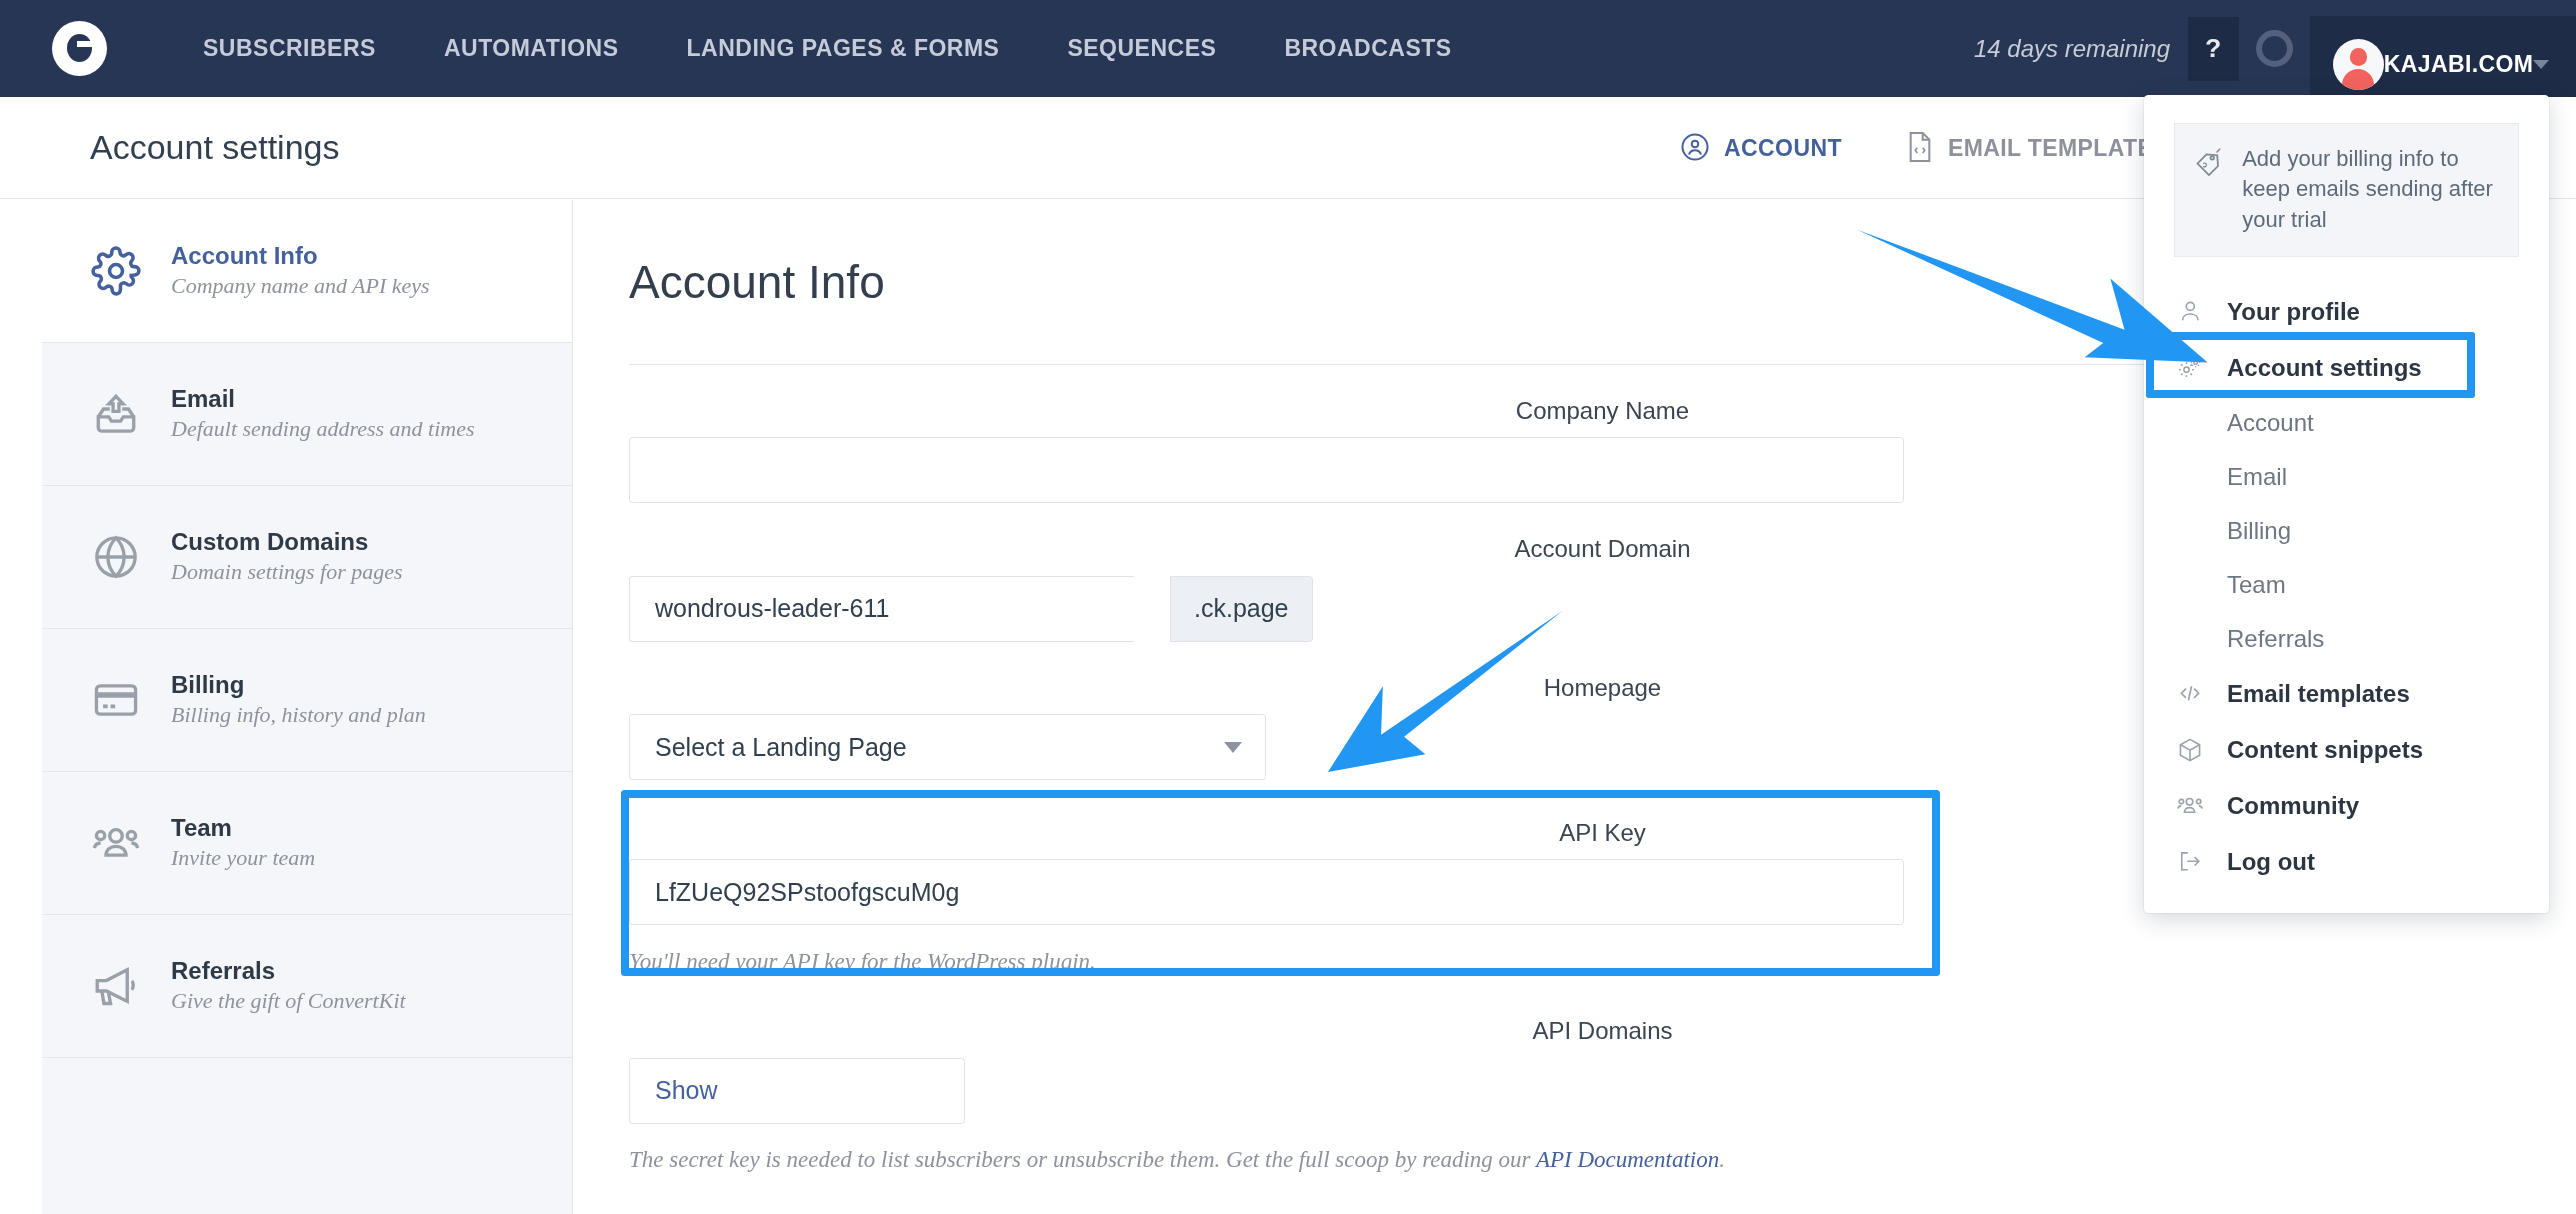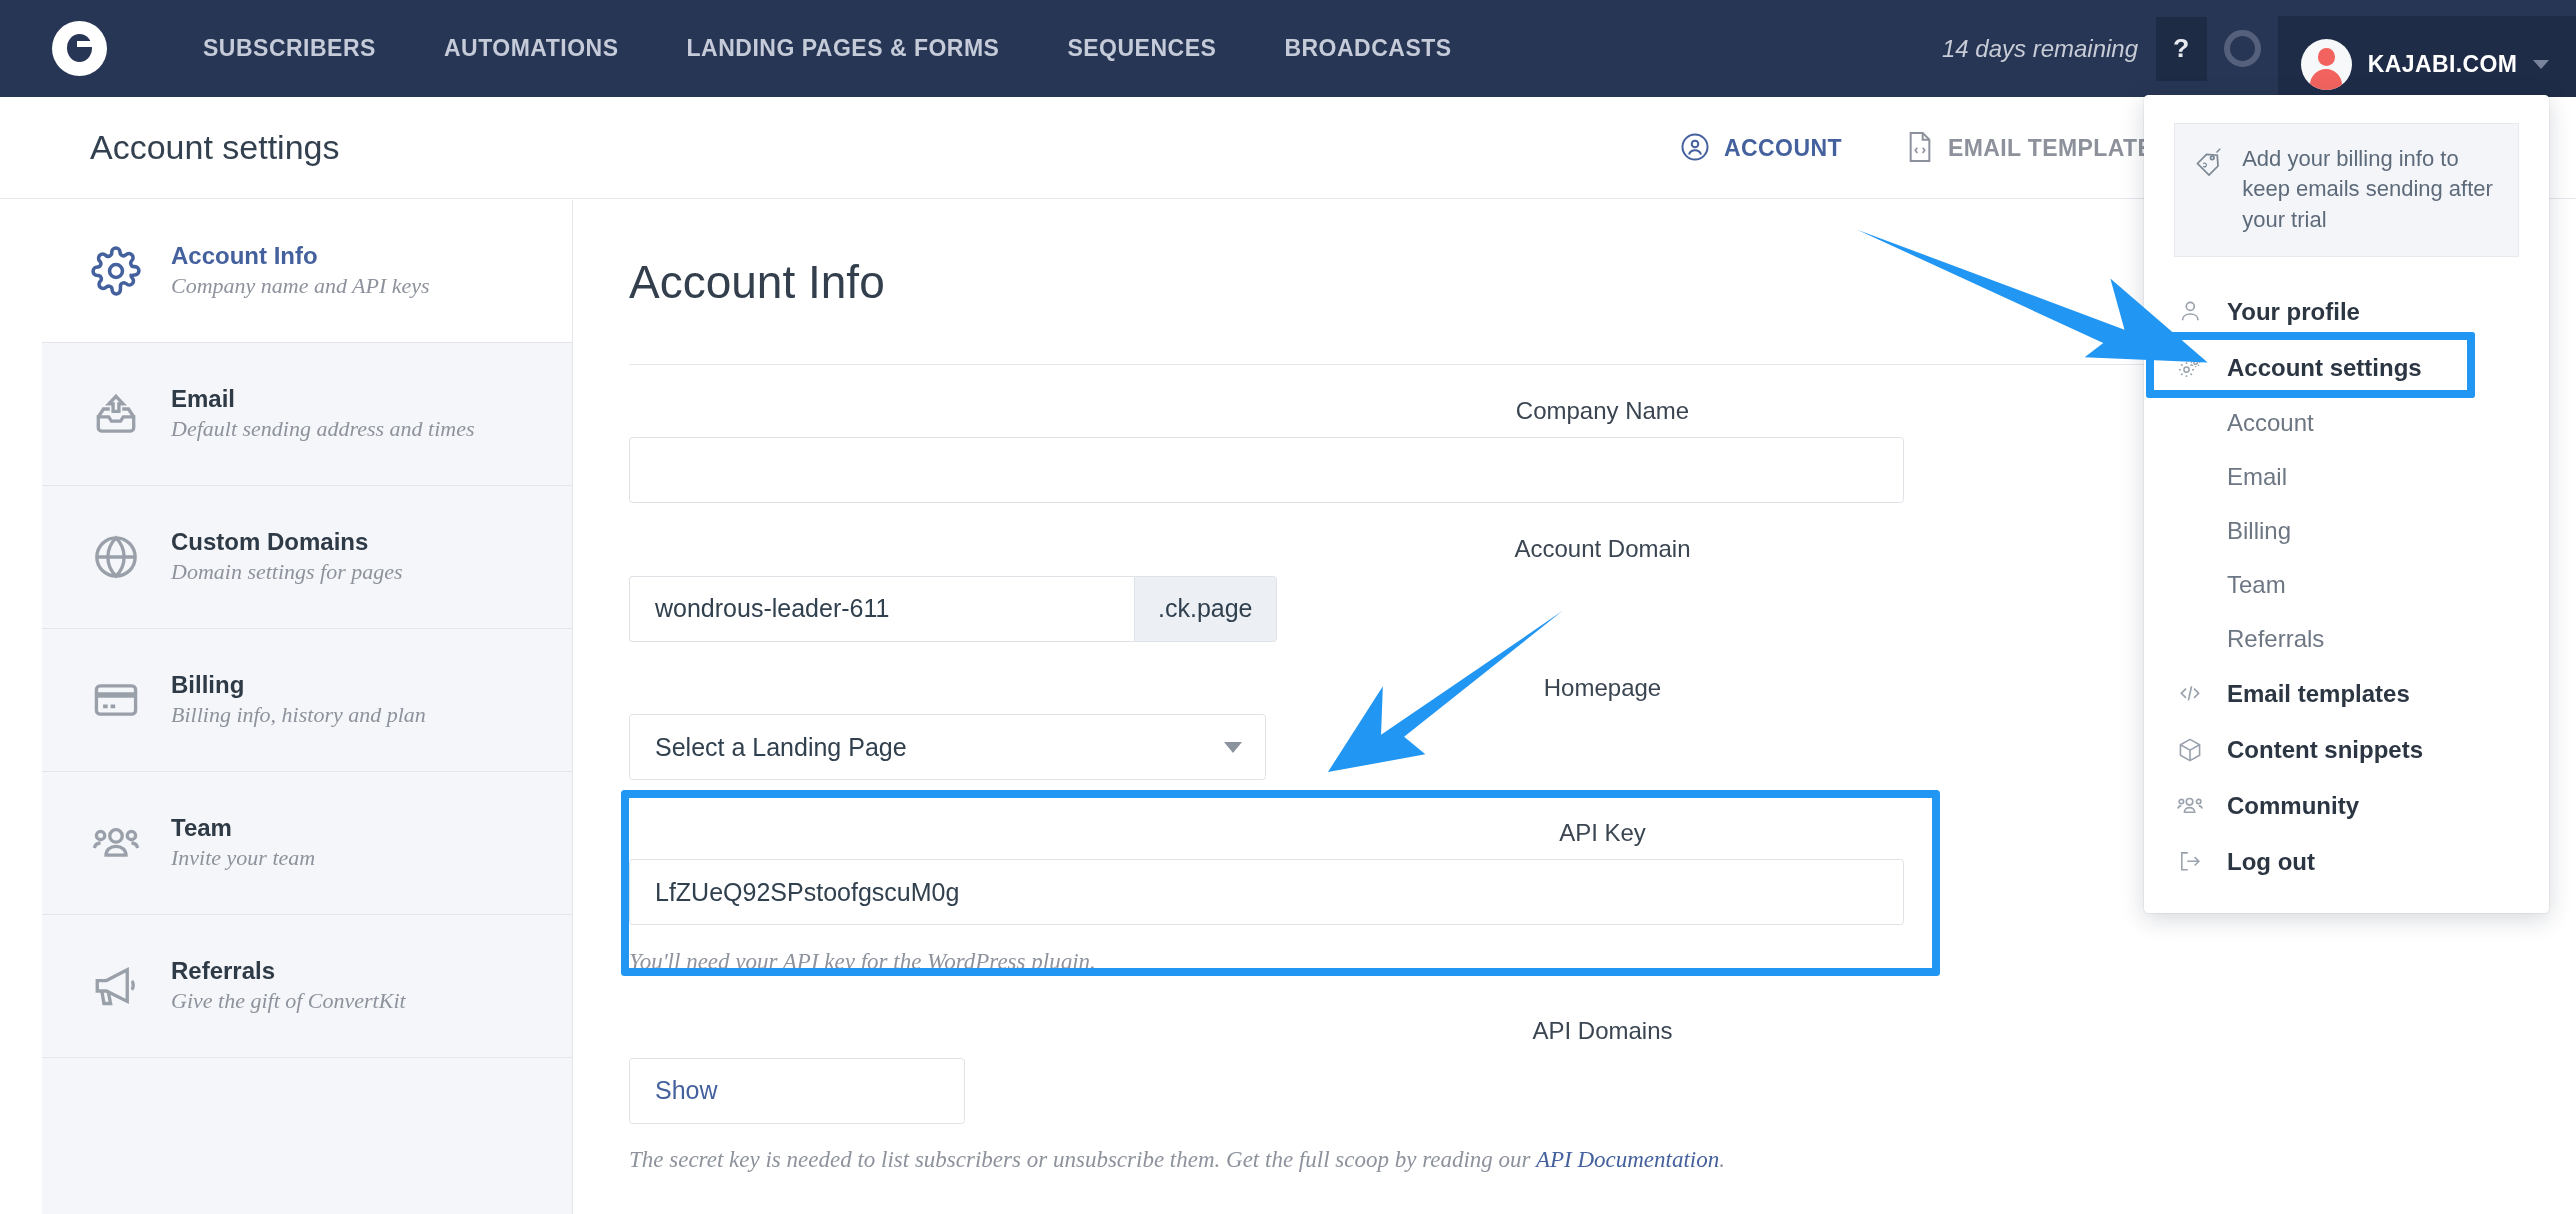--- a/index.html
+++ b/index.html
@@ -51,21 +51,21 @@
     font-size:26.6px; font-weight:700; cursor:pointer;
   }
   .circle-btn {
     width:71px; height:97px; display:flex; align-items:center; justify-content:center; cursor:pointer;
   }
   .circle-btn .c {
     width:37px; height:37px; border-radius:50%; border:6.2px solid #55617c;
   }
   .user-chip {
     height:97px; background:#1f2c47; display:flex; align-items:center;
-    padding:0 26.6px 0 23px; gap:16px; cursor:pointer;margin-top:32px;
+    padding:0 26.6px 0 23px; gap:0; cursor:pointer;margin-top:32px;
   }
   .avatar {
     width:51px; height:51px; border-radius:50%; background:#f7f8fa;
     position:relative; overflow:hidden; flex:none;
   }
   .avatar .head { position:absolute; left:17px; top:8.9px; width:17.7px; height:17.7px; border-radius:50%; background:#f2635f; }
   .avatar .body { position:absolute; left:9.7px; top:30px; width:32px; height:30px; border-radius:16px 16px 0 0; background:#f2635f; }
   .user-name { color:#fff; font-size:23px; font-weight:700; letter-spacing:0.4px; }
   .caret-down { width:0;height:0;border-left:8px solid transparent;border-right:8px solid transparent;border-top:9.7px solid #7a859c; }
 
@@ -105,21 +105,21 @@
   .rule { width:1673px; height:0.9px; background:#e4e7ec; margin-top:55px; }
 
   .field { margin-top:32px; position:relative; }
   .flabel { font-size:24px; color:#3a4551; margin-bottom:12.4px;text-align:center; }
   .finput {
     width:1275px; height:66px; border:0.9px solid #dfe3e8; border-radius:3.5px;
     background:#fff; display:flex; align-items:center; padding-left:25px;
     font-size:25px; color:#31404e;
   }
   .finput.empty { }
-  .domain-row { display:flex; width:auto; }
+  .domain-row { display:flex; width:auto;gap:36px; }
   .domain-input {
     width:505px; height:66px; border:0.9px solid #dfe3e8; border-right:none; border-radius:3.5px 0 0 3.5px;
     background:#fff; display:flex; align-items:center; padding-left:25px;
     font-size:25px; color:#31404e;
   }
   .domain-suffix {
     height:66px; min-width:133px; border:0.9px solid #dfe3e8; border-radius:0 3.5px 3.5px 0;
     background:#eceff3; display:flex; align-items:center; justify-content:center;
     padding:16px 23px; font-size:25px; color:#31404e;
   }

